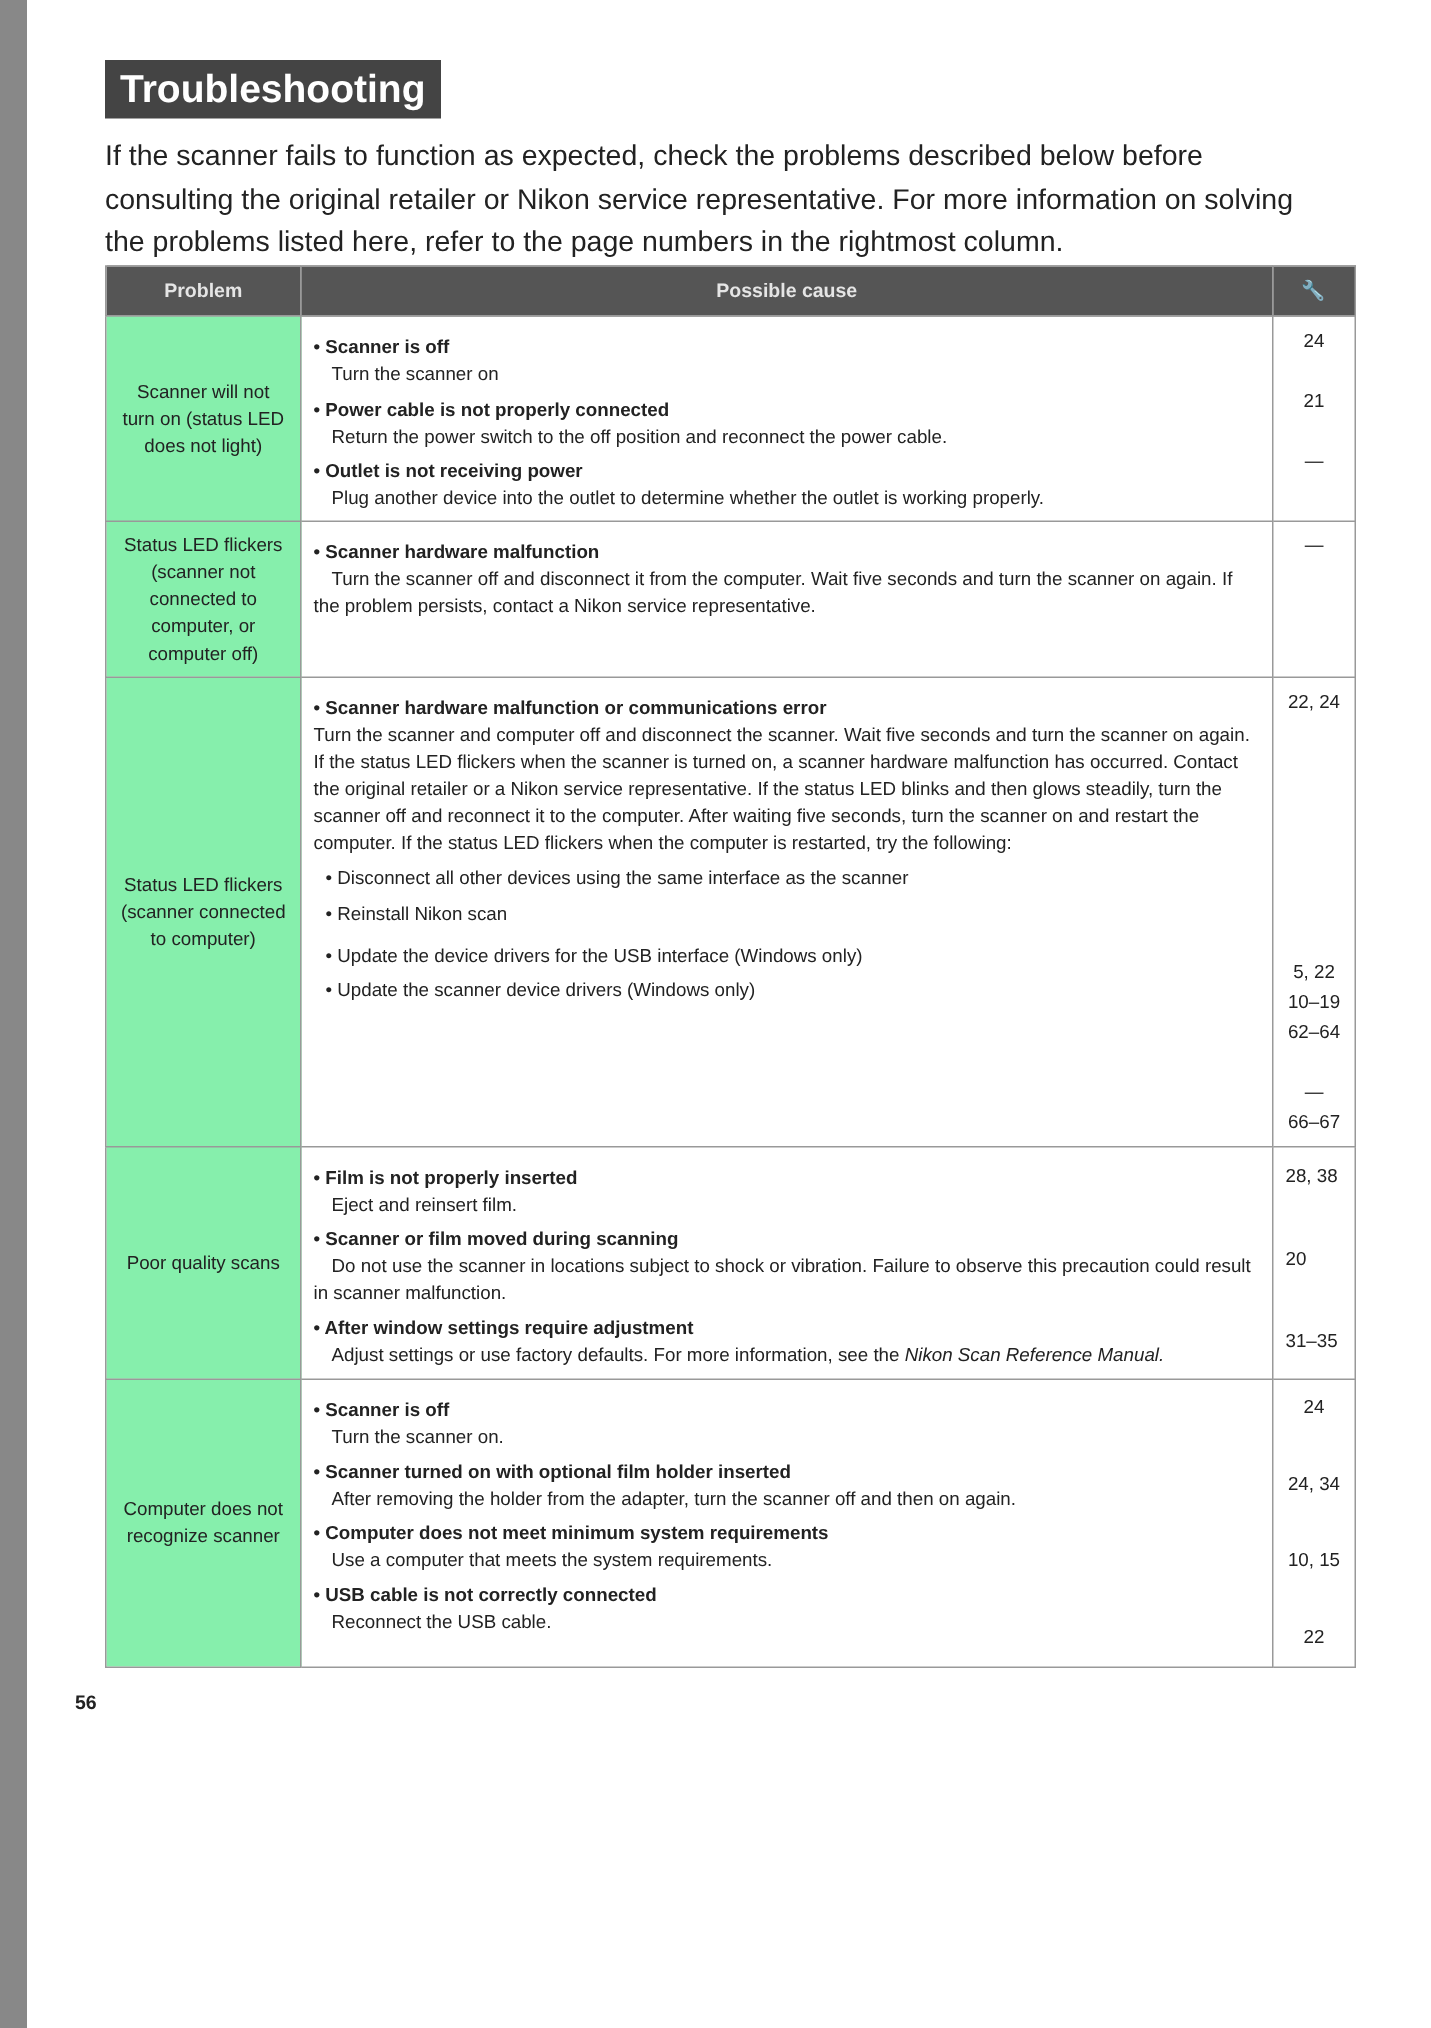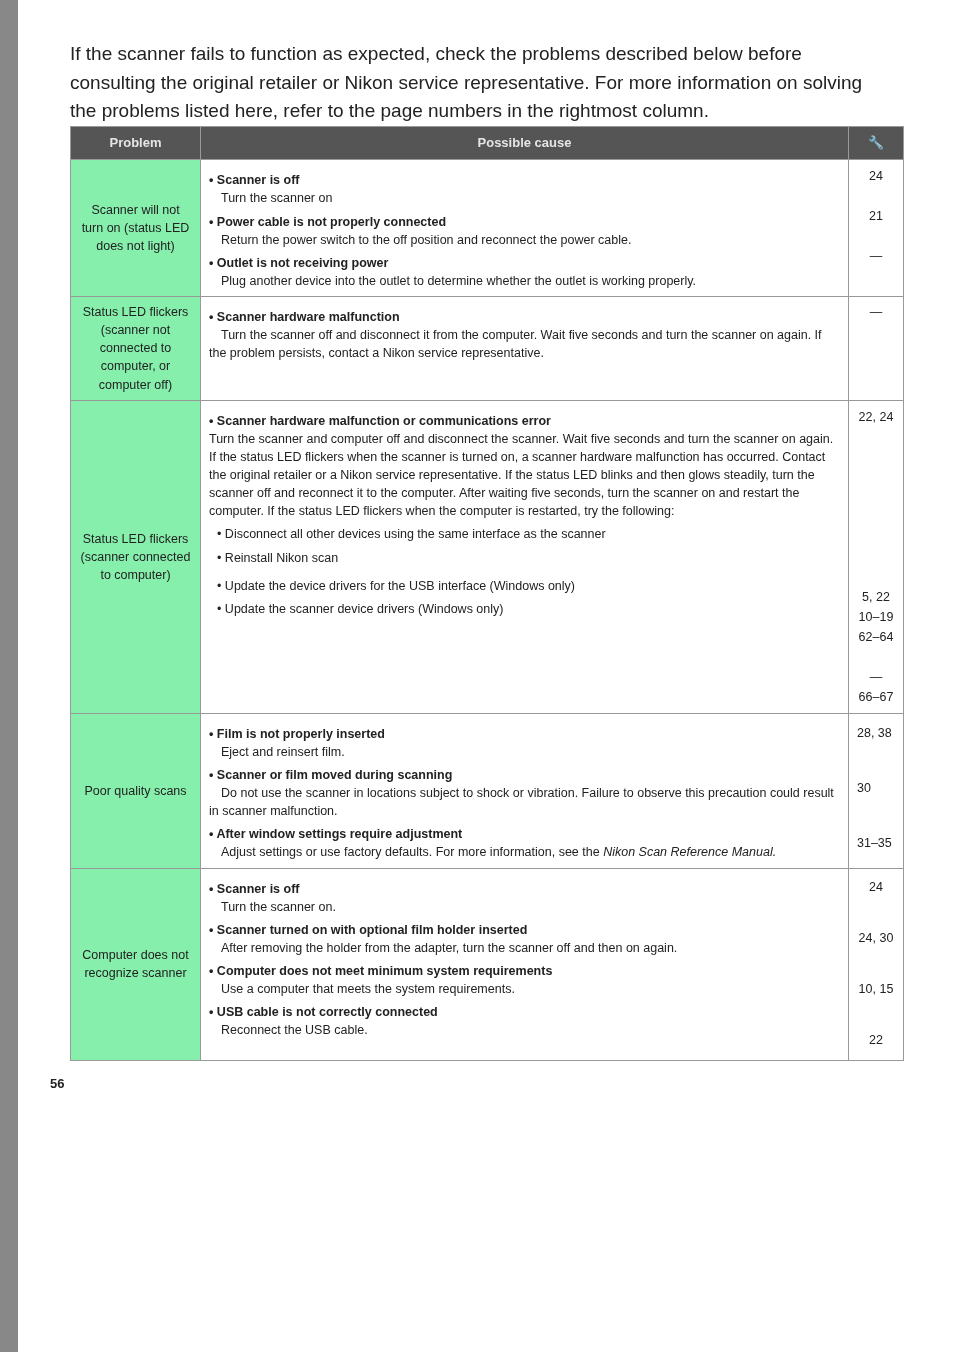--- a/index.html
+++ b/index.html
@@ -99,20 +99,23 @@
       height: 100%;
     }
     tr td { border-top: 1px solid #aaa; }
   </style>
 </head>
 <body>
 
 <div class="left-bar"></div>
 
 <div class="page-wrapper">
+  <div>
+    <span class="title-box">Troubleshooting</span>
+  </div>
   <p class="intro-text">If the scanner fails to function as expected, check the problems described below before consulting the original retailer or Nikon service representative.  For more information on solving the problems listed here, refer to the page numbers in the rightmost column.</p>
 
   <table>
     <thead>
       <tr>
         <th class="col-problem">Problem</th>
         <th class="col-cause">Possible cause</th>
         <th class="col-page">🔧</th>
       </tr>
     </thead>
@@ -210,21 +213,21 @@
           </div>
           <div class="bullet-item">
             <span class="cause-bold">• After window settings require adjustment</span><br>
             <span class="cause-indent">Adjust settings or use factory defaults.  For more information, see the <em>Nikon Scan Reference Manual.</em></span>
           </div>
         </td>
         <td class="page-cell">
           <div style="text-align:left; line-height:2.2;">
             <span style="display:block;">28, 38</span>
             <span style="display:block;">&nbsp;</span>
-            <span style="display:block;">30</span>
+            <span style="display:block;">20</span>
             <span style="display:block;">&nbsp;</span>
             <span style="display:block;">31–35</span>
           </div>
         </td>
       </tr>
 
       <tr>
         <td class="problem-cell">Computer does not recognize scanner</td>
         <td class="cause-cell">
           <div class="bullet-item">
@@ -241,21 +244,21 @@
           </div>
           <div class="bullet-item">
             <span class="cause-bold">• USB cable is not correctly connected</span><br>
             <span class="cause-indent">Reconnect the USB cable.</span>
           </div>
         </td>
         <td class="page-cell">
           <div style="text-align:center; line-height:2.05;">
             <span style="display:block;">24</span>
             <span style="display:block;">&nbsp;</span>
-            <span style="display:block;">24, 30</span>
+            <span style="display:block;">24, 34</span>
             <span style="display:block;">&nbsp;</span>
             <span style="display:block;">10, 15</span>
             <span style="display:block;">&nbsp;</span>
             <span style="display:block;">22</span>
           </div>
         </td>
       </tr>
 
     </tbody>
   </table>

